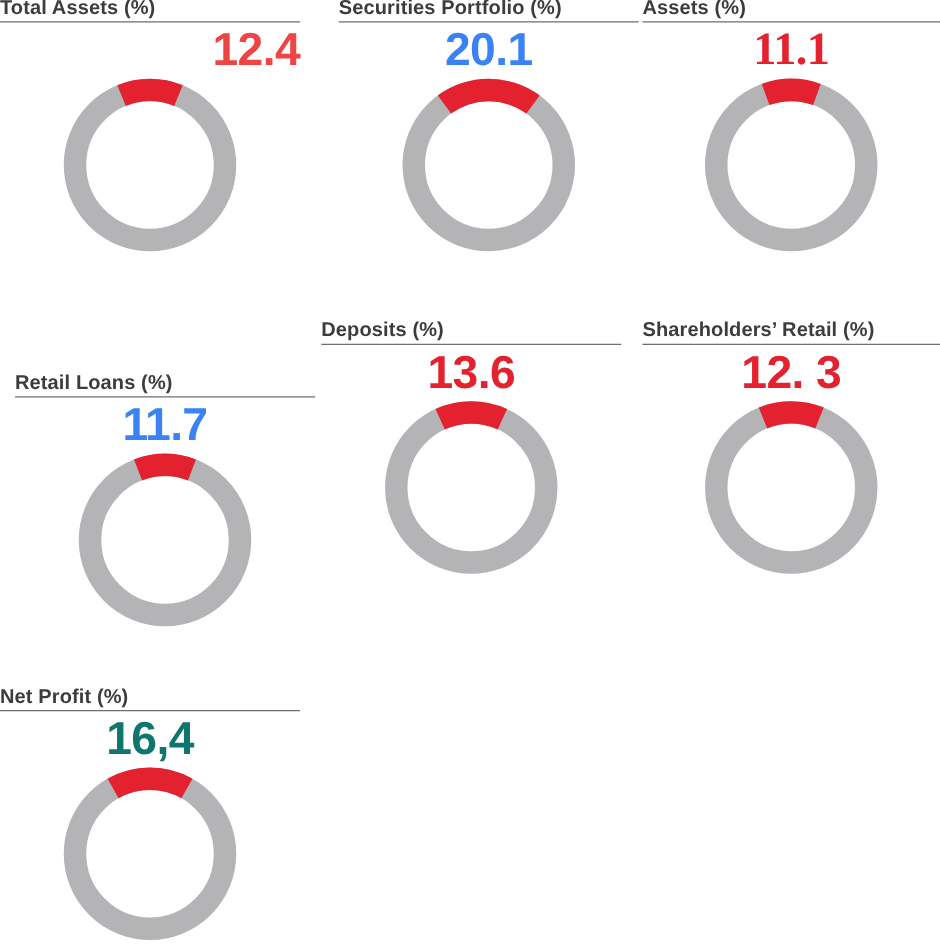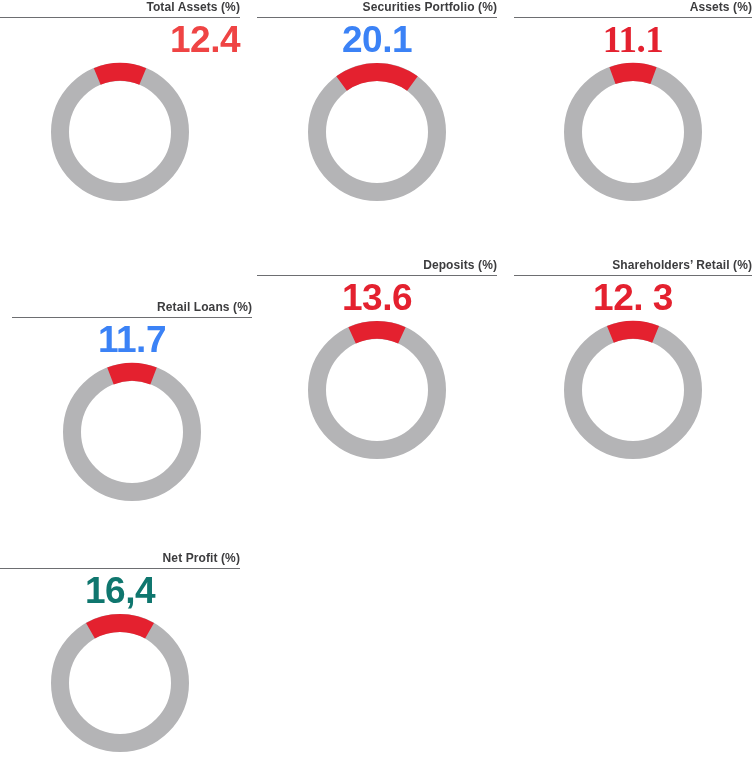--- a/index.html
+++ b/index.html
@@ -25,23 +25,23 @@
     box-sizing: border-box;
   }
 
   .kpi-header {
     position: relative;
     height: 20px;
   }
 
   .kpi-title {
     display: block;
-    text-align: right;
+    text-align: left;
     font-family: "Liberation Sans", sans-serif;
-    font-size: 12px;
+    font-size: 16px;
     font-weight: bold;
     color: #3c3c3e;
     line-height: 14px;
     letter-spacing: 0.1px;
     white-space: nowrap;
   }
 
   .kpi-rule {
     position: absolute;
     left: 0;
@@ -86,21 +86,21 @@
         <div class="kpi-rule" style="background: rgb(109, 110, 113);"></div>
       </div>
       <span class="kpi-value" style="color: #ef4444; text-align: right;">12.4</span>
       <div class="donut-wrap">
         <svg width="150" height="150" viewBox="0 0 150 150" class="donut">
           <circle cx="75" cy="72" r="60" fill="none" stroke="#b4b4b6" stroke-width="18"></circle>
           <path d="M 48.82 8.16 A 69 69 0 0 1 101.18 8.16 L 94.35 24.81 A 51 51 0 0 0 55.65 24.81 Z" fill="#e4212f"></path>
         </svg>
       </div>
     </div>
-    <div class="kpi-cell" style="left: 257px; top: 0px; width: 240px;">
+    <div class="kpi-cell" style="left: 271px; top: 0px; width: 240px;">
       <div class="kpi-header">
         <span class="kpi-title">Securities Portfolio (%)</span>
         <div class="kpi-rule" style="background: rgb(109, 110, 113);"></div>
       </div>
       <span class="kpi-value" style="color: #3b82f6;">20.1</span>
       <div class="donut-wrap">
         <svg width="150" height="150" viewBox="0 0 150 150" class="donut">
           <circle cx="75" cy="72" r="60" fill="none" stroke="#b4b4b6" stroke-width="18"></circle>
           <path d="M 34.25 16.32 A 69 69 0 0 1 115.75 16.32 L 105.12 30.85 A 51 51 0 0 0 44.88 30.85 Z" fill="#e4212f"></path>
         </svg>

